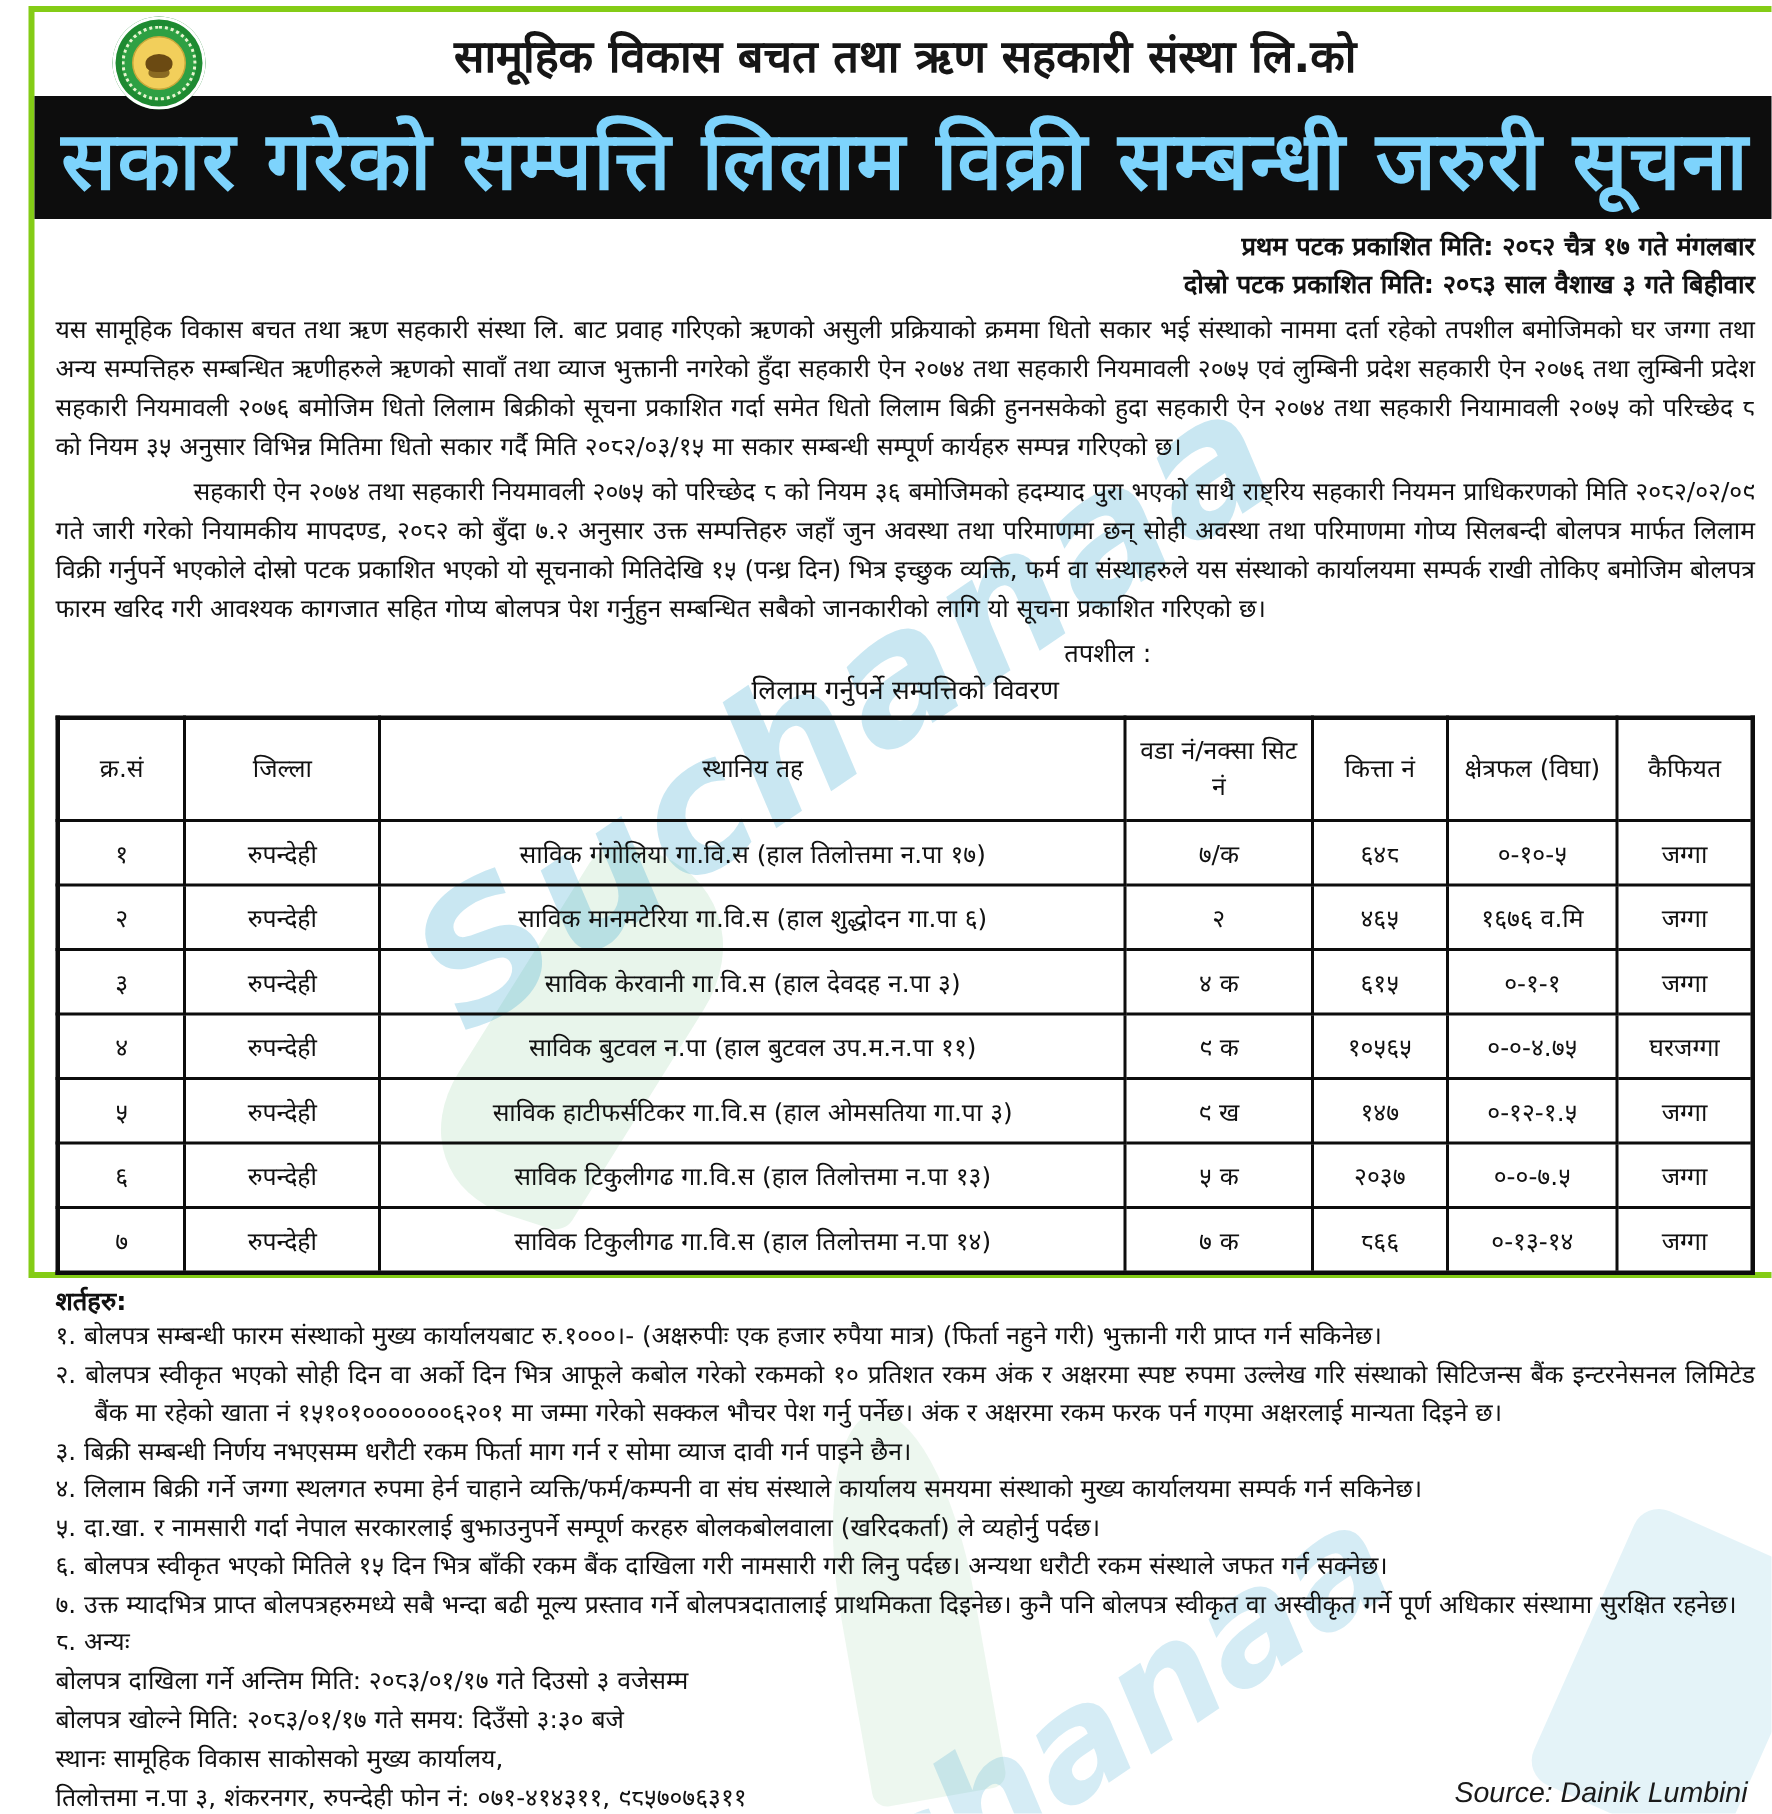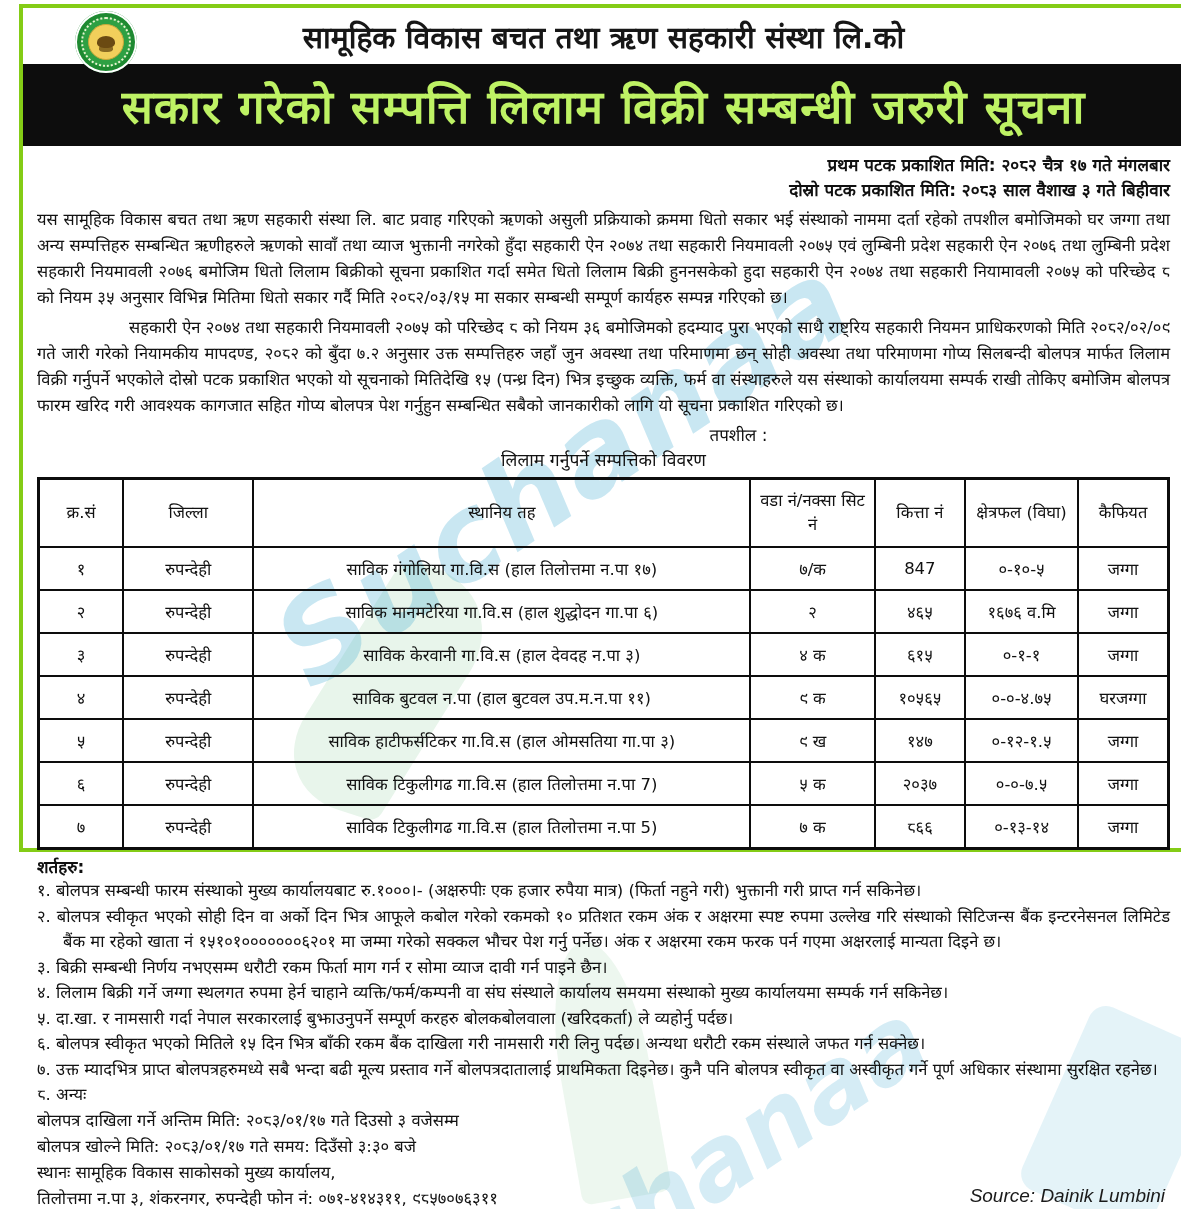--- a/index.html
+++ b/index.html
@@ -27,21 +27,21 @@
     background:#1e8a31;display:flex;align-items:center;justify-content:center;z-index:3;
     box-shadow:0 0 0 2px #fff inset;}
   .logo-ring{width:50px;height:50px;border-radius:50%;background:#2ea043;border:2px dotted #e8f5d0;
     display:flex;align-items:center;justify-content:center;box-sizing:border-box;}
   .logo-inner{width:34px;height:34px;border-radius:50%;background:#f2cf5b;border:1px solid #c9a83a;
     display:flex;align-items:center;justify-content:center;}
   .logo-face{width:18px;height:12px;border-radius:50% 50% 40% 40%;background:#6b4a12;
     box-shadow:0 6px 0 -2px #8a6a22;}
   
   .banner{height:82px;background:#0d0d0d;display:flex;align-items:center;justify-content:center;}
-  .banner-title{color:#bef264;font-size:46px;font-weight:bold;letter-spacing:1px;white-space:nowrap;}
+  .banner-title{color:#7dd3fc;font-size:54px;font-weight:bold;letter-spacing:1px;white-space:nowrap;}
   
   .content{padding:5px 14px 0 14px;position:relative;}
   .pub-dates{text-align:right;font-size:17px;font-weight:600;line-height:25px;margin-top:2px;}
   .para{font-size:16.5px;line-height:26px;text-align:justify;margin:4px 0 0 0;}
   .para.indent{text-indent:92px;}
   .tapasil{font-weight:normal;font-size:17px;text-align:center;margin-top:4px;padding-left:270px;}
   .details-subtitle{font-weight:normal;font-size:17.5px;text-align:center;margin-top:1px;}
   
   table.props{border-collapse:collapse;width:100%;margin-top:6px;background:transparent;border-radius:15px;}
   table.props th,table.props td{border:2px solid #0d0d0d;text-align:center;vertical-align:middle;
@@ -120,21 +120,21 @@
             <th>क्षेत्रफल (विघा)</th>
             <th>कैफियत</th>
           </tr>
         </thead>
         <tbody>
             <tr>
               <td>१</td>
               <td>रुपन्देही</td>
               <td>साविक गंगोलिया गा.वि.स (हाल तिलोत्तमा न.पा १७)</td>
               <td>७/क</td>
-              <td>847</td>
+              <td>६४८</td>
               <td>०-१०-५</td>
               <td>जग्गा</td>
             </tr>
             <tr>
               <td>२</td>
               <td>रुपन्देही</td>
               <td>साविक मानमटेरिया गा.वि.स (हाल शुद्धोदन गा.पा ६)</td>
               <td>२</td>
               <td>४६५</td>
               <td>१६७६ व.मि</td>
@@ -163,30 +163,30 @@
               <td>रुपन्देही</td>
               <td>साविक हाटीफर्सटिकर गा.वि.स (हाल ओमसतिया गा.पा ३)</td>
               <td>९ ख</td>
               <td>१४७</td>
               <td>०-१२-१.५</td>
               <td>जग्गा</td>
             </tr>
             <tr>
               <td>६</td>
               <td>रुपन्देही</td>
-              <td>साविक टिकुलीगढ गा.वि.स (हाल तिलोत्तमा न.पा 7)</td>
+              <td>साविक टिकुलीगढ गा.वि.स (हाल तिलोत्तमा न.पा १३)</td>
               <td>५ क</td>
               <td>२०३७</td>
               <td>०-०-७.५</td>
               <td>जग्गा</td>
             </tr>
             <tr>
               <td>७</td>
               <td>रुपन्देही</td>
-              <td>साविक टिकुलीगढ गा.वि.स (हाल तिलोत्तमा न.पा 5)</td>
+              <td>साविक टिकुलीगढ गा.वि.स (हाल तिलोत्तमा न.पा १४)</td>
               <td>७ क</td>
               <td>८६६</td>
               <td>०-१३-१४</td>
               <td>जग्गा</td>
             </tr>
           </tbody>
       </table>
 
       <div class="terms-title">शर्तहरु:</div>
       <div>

